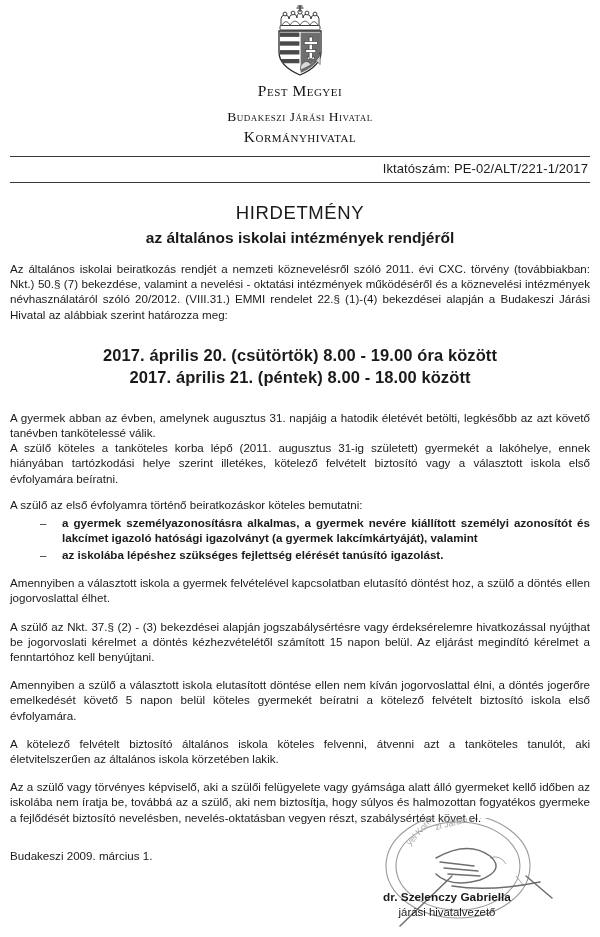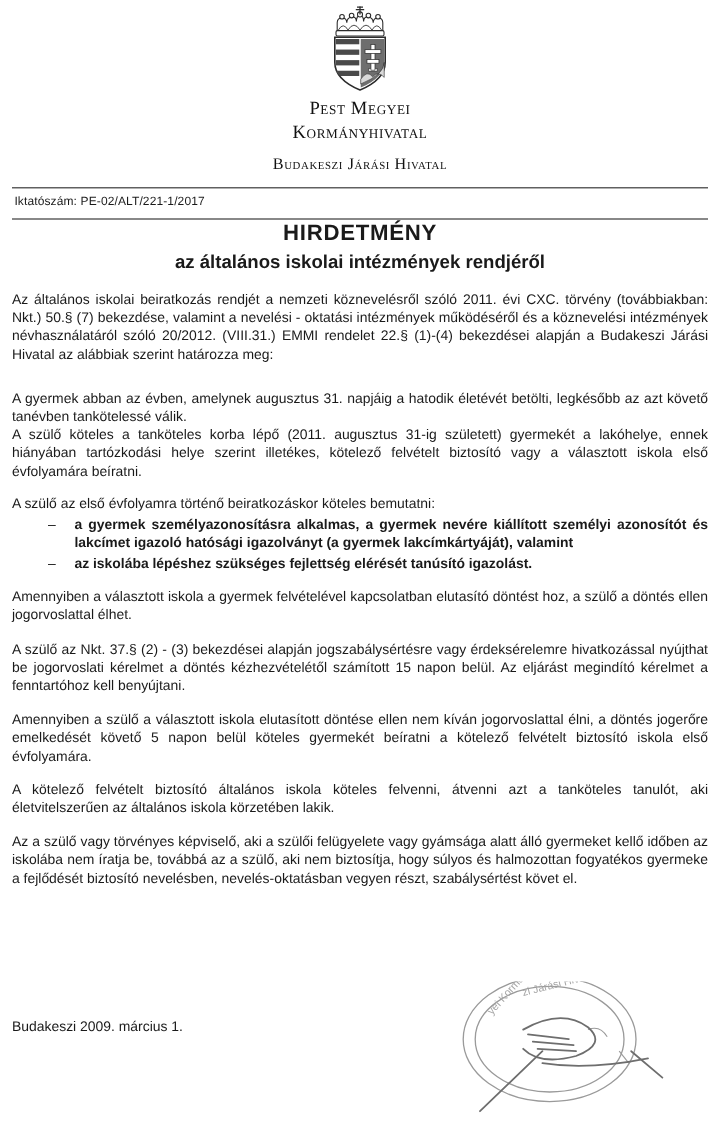--- a/index.html
+++ b/index.html
@@ -57,32 +57,34 @@
 
   .rule {
     border: 0;
     border-top: 1.4px solid #3a3a3a;
     margin: 0;
   }
   .rule-top { margin-top: 9px; }
   .rule-bottom { margin-top: 0; }
 
   .registry-row {
-    font-size: 10px;
+    font-size: 13px;
     line-height: 20px;
     padding: 2px 2px 3px 2px;
     letter-spacing: 0.1px;
+    text-align: right;
   }
 
   
   .doc-title {
     text-align: center;
     font-size: 18.5px;
-    font-weight: bold;
+    font-weight: normal;
     letter-spacing: 0.6px;
+    margin-top: 19px;
     line-height: 22px;
   }
   .doc-subtitle {
     text-align: center;
     font-size: 15.5px;
     font-weight: bold;
     margin-top: 4px;
     line-height: 20px;
   }
 
@@ -217,34 +219,38 @@
       <rect x="41.4" y="53" width="6.8" height="2.4" fill="#ffffff" stroke="#2b2b2b" stroke-width="0.5"></rect>
 
       <g fill="#ffffff" stroke="#2b2b2b" stroke-width="0.6">
         <rect x="43.1" y="33" width="3.4" height="21.5"></rect>
         <rect x="38.2" y="37.4" width="13.2" height="3.1"></rect>
         <rect x="39.8" y="45.6" width="10" height="3.1"></rect>
       </g>
     </svg>
 
     <div class="office-name office-line1">Pest Megyei</div>
+    <div class="office-name office-line3">Budakeszi Járási Hivatal</div>
     <div class="office-name office-line2">Kormányhivatal</div>
-    <div class="office-name office-line3">Budakeszi Járási Hivatal</div>
   </div>
 
   <hr class="rule rule-top">
   <div class="registry-row">Iktatószám: PE-02/ALT/221-1/2017</div>
   <hr class="rule rule-bottom">
 
   <div class="doc-title">HIRDETMÉNY</div>
   <div class="doc-subtitle">az általános iskolai intézmények rendjéről</div>
 
   <p class="para gap-lg">Az általános iskolai beiratkozás rendjét a nemzeti köznevelésről szóló 2011. évi CXC. törvény (továbbiakban: Nkt.) 50.§ (7) bekezdése, valamint a nevelési - oktatási intézmények működéséről és a köznevelési intézmények névhasználatáról szóló 20/2012. (VIII.31.) EMMI rendelet 22.§ (1)-(4) bekezdései alapján a Budakeszi Járási Hivatal az alábbiak szerint határozza meg:</p>
 
 
+  <div class="dates">
+    <div class="date-line">2017. április 20. (csütörtök) 8.00 - 19.00 óra között</div>
+    <div class="date-line">2017. április 21. (péntek) 8.00 - 18.00 között</div>
+  </div>
 
   <p class="para" style="margin-top:22px;">A gyermek abban az évben, amelynek augusztus 31. napjáig a hatodik életévét betölti, legkésőbb az azt követő tanévben tankötelessé válik.</p>
 
   <p class="para gap-sm">A szülő köteles a tanköteles korba lépő (2011. augusztus 31-ig született) gyermekét a lakóhelye, ennek hiányában tartózkodási helye szerint illetékes, kötelező felvételt biztosító vagy a választott iskola első évfolyamára beíratni.</p>
 
   <p class="para gap-md">A szülő az első évfolyamra történő beiratkozáskor köteles bemutatni:</p>
 
   <ul class="bullet-list">
     <li class="bullet-item">
       <span class="dash">–</span>
@@ -287,15 +293,19 @@
         <path d="M96 40 Q128 22 150 38 Q166 52 140 62 Q110 70 96 56"></path>
         <path d="M100 44 L134 48"></path>
         <path d="M104 50 L138 53"></path>
         <path d="M108 56 L140 58"></path>
         <path d="M60 108 L112 58"></path>
         <path d="M112 68 Q150 74 200 64"></path>
         <path d="M186 58 L212 80"></path>
       </g>
     </svg>
 
+    <div class="sign-block">
+      <div class="signer-name">dr. Szelenczy Gabriella</div>
+      <div class="signer-role">járási hivatalvezető</div>
+    </div>
   </div>
 
 </div>
 
 </body></html>

